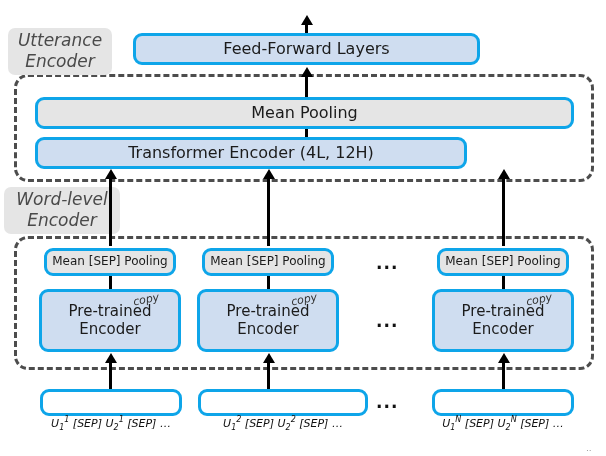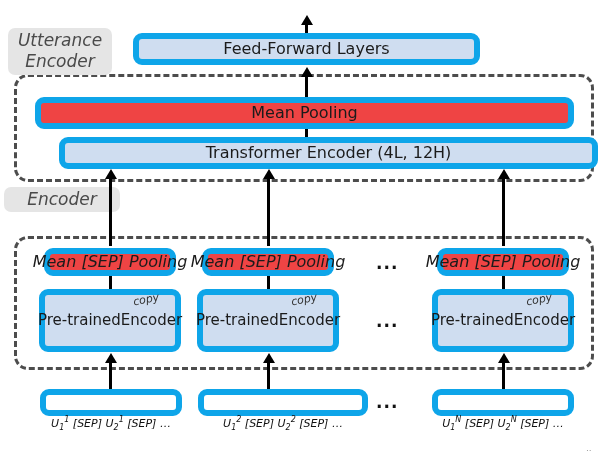--- a/index.html
+++ b/index.html
@@ -15,44 +15,44 @@
     width: 606px;
     height: 456px;
     background: #ffffff;
     overflow: hidden;
   }
 
   
   .box {
     position: absolute;
     box-sizing: border-box;
-    border: 6px solid #0ea5e9;
+    border: 3px solid #0ea5e9;
     border-radius: 9px;
     display: flex;
     align-items: center;
     justify-content: center;
     text-align: center;
     color: #1b1b1b;
     line-height: 1.15;
     white-space: nowrap;
   }
   .box.blue   { background: #cfddf0; }
-  .box.yellow { background: #ef4444; }
+  .box.yellow { background: #e5e5e5; }
   .box.white  { background: #ffffff; }
 
   
   .t-title {
     position: absolute;
     font-size: 17px;
     color: #2b2b2b;
     white-space: nowrap;
   }
   .t-big   { font-size: 16px; }
   .t-mid   { font-size: 15px; }
-  .t-small { font-size: 16px; font-style: italic; }
+  .t-small { font-size: 12px; }
 
   
   .dashed {
     position: absolute;
     box-sizing: border-box;
     border: 3px dashed #4d4d4d;
     border-radius: 14px;
     background: transparent;
   }
 
@@ -122,21 +122,21 @@
     white-space: nowrap;
     margin-top: 43px;
   }
   .formula sub, .formula sup {
     font-size: 8px;
   }
 
   
   .stack {
     display: flex;
-    flex-direction: row;
+    flex-direction: column;
     align-items: center;
     justify-content: center;
   }
 
   
   .artifact {
     position: absolute;
     color: #9a9a9a;
     font-size: 9px;
     white-space: nowrap;
@@ -162,27 +162,28 @@
   </div>
 
   <div class="arrow" style="left:305px; top:76px; height:22px;"></div>
 
   <div class="box yellow t-big" style="left:35px; top:97px; width:539px; height:32px;">
     <span>Mean Pooling</span>
   </div>
 
   <div class="line" style="left:305px; top:129px; height:10px;"></div>
 
-  <div class="box blue t-big" style="left:35px; top:137px; width:539px; height:32px;margin-left:24px;">
+  <div class="box blue t-big" style="left:35px; top:137px; width:432px; height:32px;">
     <span>Transformer Encoder (4L, 12H)</span>
   </div>
 
   <div class="dashed" style="left:14px; top:236px; width:580px; height:134px;"></div>
 
   <div class="grouplabel" style="left:4px; top:187px; width:104px;">
+    <div>Word-level</div>
     <div>Encoder</div>
   </div>
 
   <div class="arrow" style="left:109px; top:178px; height:68px;"></div>
   <div class="arrow" style="left:267px; top:178px; height:68px;"></div>
   <div class="arrow" style="left:502px; top:178px; height:68px;"></div>
 
   <div class="box yellow t-small" style="left:44px; top:248px; width:132px; height:28px;">
     <span>Mean [SEP] Pooling</span>
   </div>

